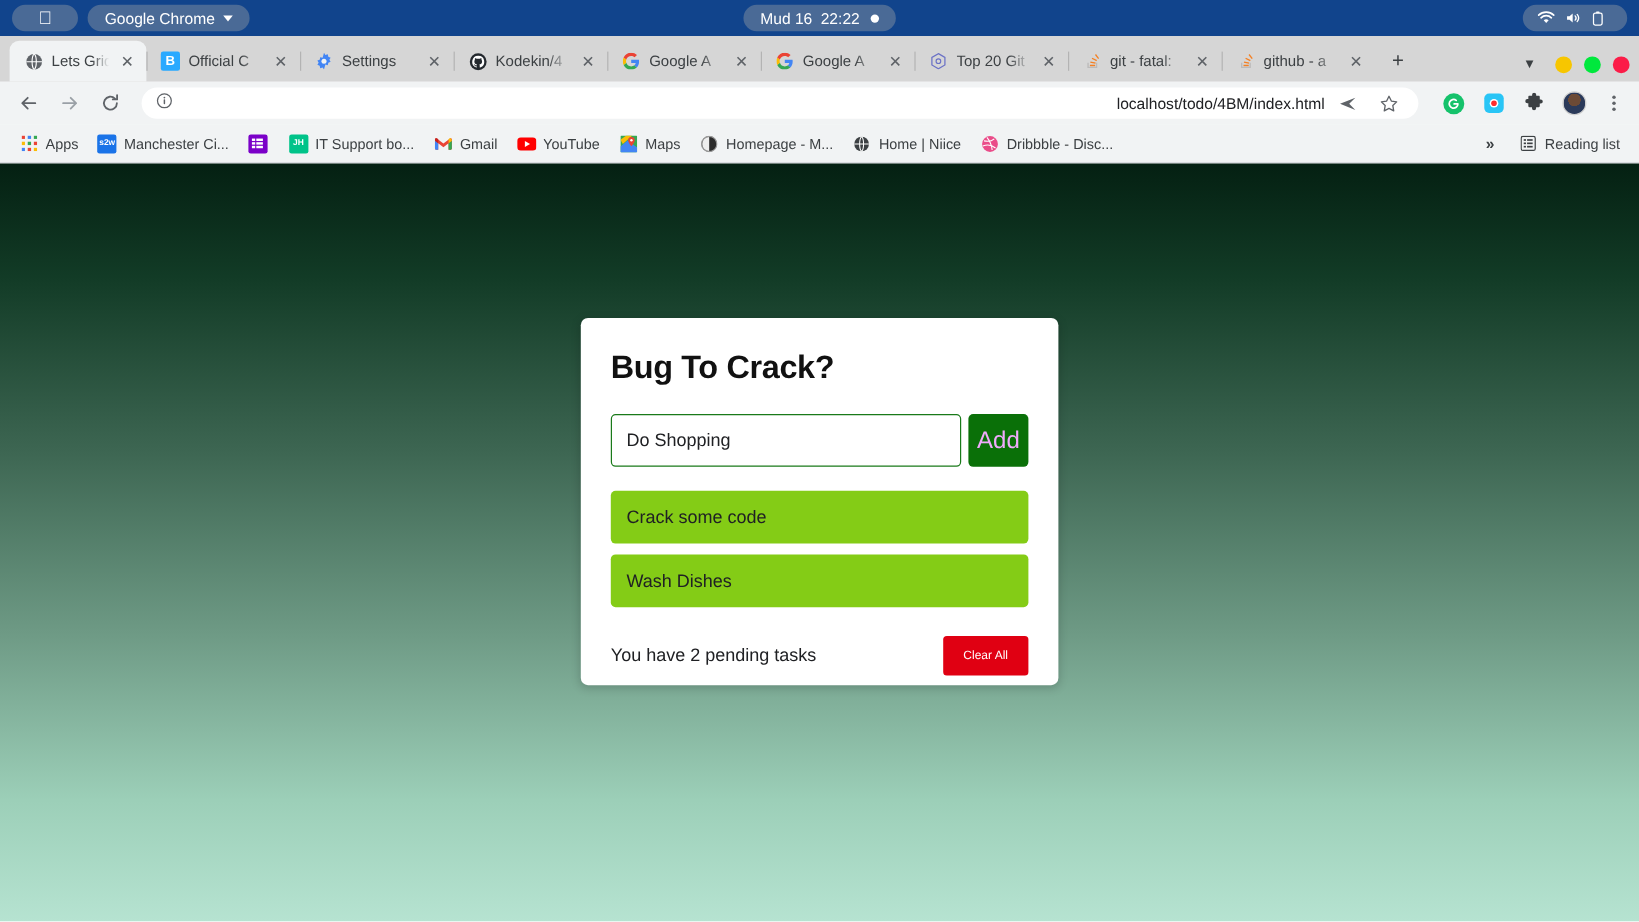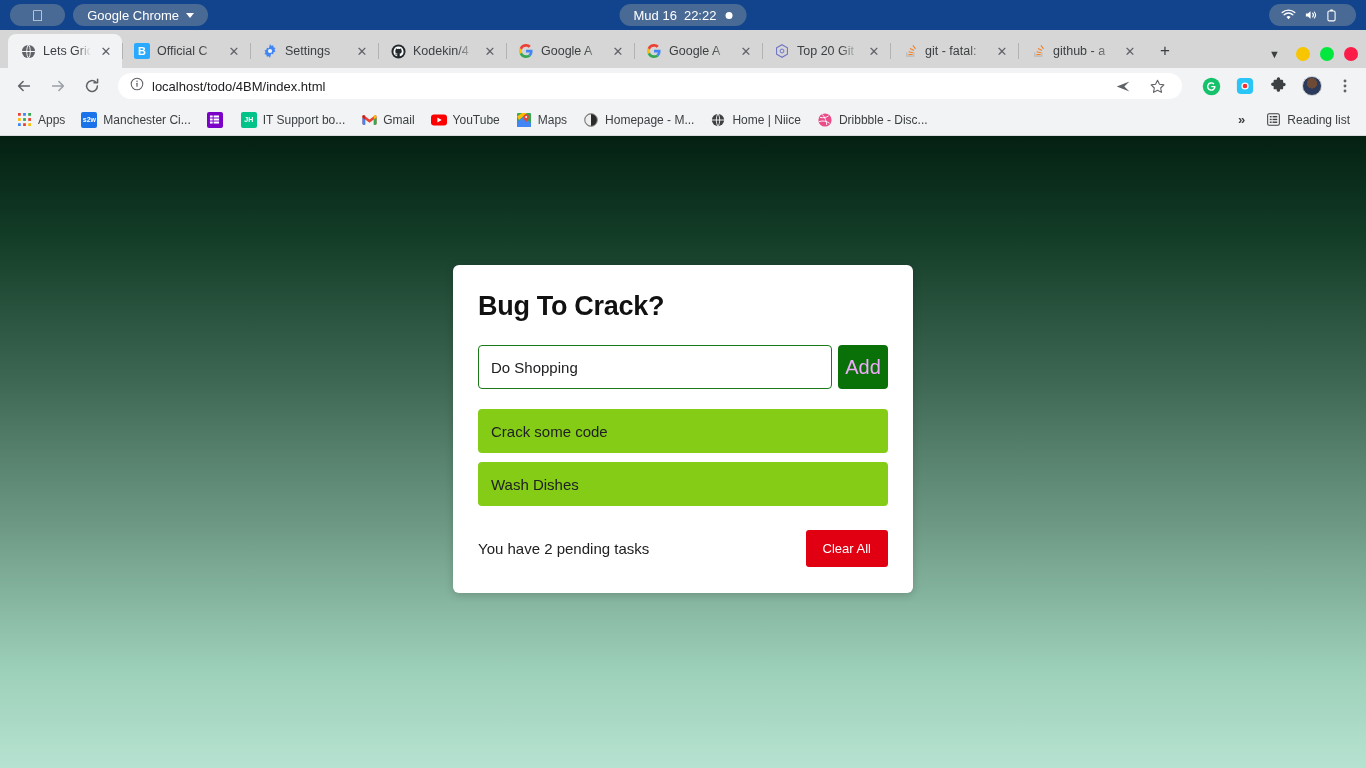--- a/index.html
+++ b/index.html
@@ -136,20 +136,21 @@
   .windot { width: 14px; height: 14px; border-radius: 50%; }
 
   
   .toolbar {
     height: 36px;
     background: #f1f3f4;
     display: flex;
     align-items: center;
     padding: 16px 10px;
     gap: 6px;
+    text-align: right;
   }
   .navbtn {
     width: 28px; height: 28px;
     display: flex; align-items: center; justify-content: center;
     color: #5f6368;
     font-size: 17px;
   }
   .navbtn.fwd { color: #9aa0a6; }
   .omnibox {
     flex: 1 1 auto;
@@ -222,24 +223,24 @@
   
   .viewport {
     height: 632px;
     background: linear-gradient(180deg, #042012 0%, #123b26 15%, #3d6652 38%, #6e9a85 62%, #9ccfb8 84%, #b6e3d1 100%);
     display: flex;
     align-items: flex-start;
     justify-content: center;
     padding-top: 129px;
   }
   .card {
-    width: 460px;
+    width: 398px;
     background: #fff;
     border-radius: 6px;
-    padding: 26px 25px 26px 25px;
+    padding: 26px 25px 8px 25px;
     box-shadow: 0 2px 8px rgba(0,0,0,.18);
   }
   .card-title {
     font-size: 27px;
     font-weight: bold;
     color: #111;
     letter-spacing: -0.3px;
     margin-bottom: 23px;
   }
   .inputrow { display: flex; align-items: stretch; margin-bottom: 20px; }
@@ -283,21 +284,21 @@
     align-items: center;
     justify-content: space-between;
     margin-top: 24px;
   }
   .pending { font-size: 15px; color: #202124; }
   .clear-btn {
     background: #e00012;
     color: #fff;
     border: none;
     border-radius: 3px;
-    font-size: 13px;
+    font-size: 10px;
     font-family: "Liberation Sans", sans-serif;
     padding: 11px 17px;
     cursor: pointer;
   }
 </style>
 </head>
 <body>
 
 <div class="macbar">
   <div class="mac-pill apple">

